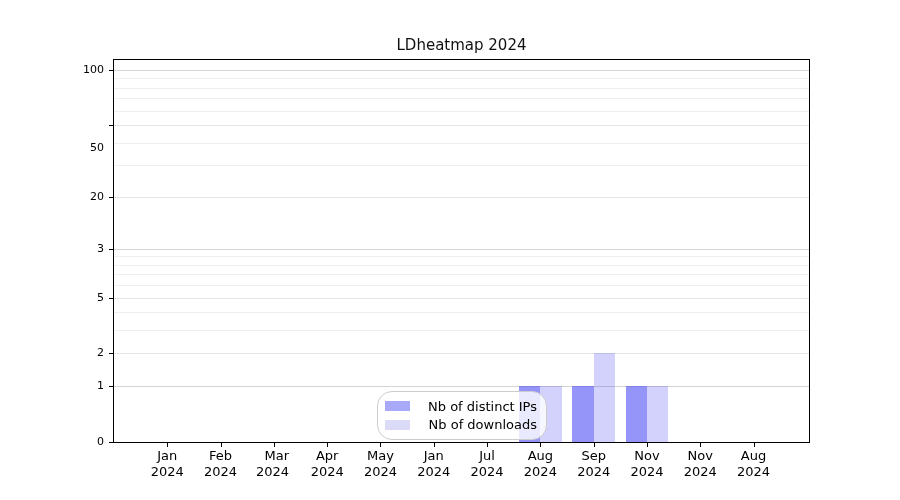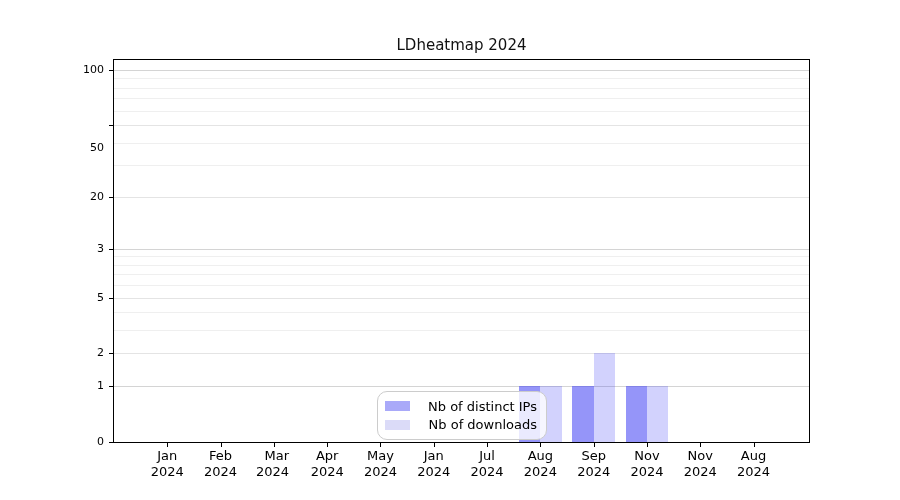--- a/index.html
+++ b/index.html
@@ -25,21 +25,21 @@
   .xtick{position:absolute;width:1px;height:4px;background:#000;}
   .ylab{
     position:absolute;width:48px;text-align:right;font-size:11px;height:16px;
     line-height:16px;color:#000;
   }
   .xlab{
     position:absolute;width:60px;text-align:center;font-size:13px;line-height:16px;color:#000;
   }
   #legend{
     position:absolute;left:377px;top:391px;width:170px;height:49px;box-sizing:border-box;
-    background:rgba(255,255,255,0.8);border:1px solid #cccccc;border-radius:10px;
+    background:rgba(255,255,255,0.8);border:1px solid #cccccc;border-radius:15px;
     padding:5px 9px 5px 7px;display:flex;flex-direction:column;justify-content:space-around;
   }
   .legend-row{display:flex;align-items:center;height:18px;}
   .swatch{display:inline-block;width:25px;height:10px;margin-right:9px;flex:0 0 25px;}
   .legend-label{font-size:13px;white-space:nowrap;flex:1;text-align:right;}
 </style>
 </head>
 <body>
 
 <div id="figure">

